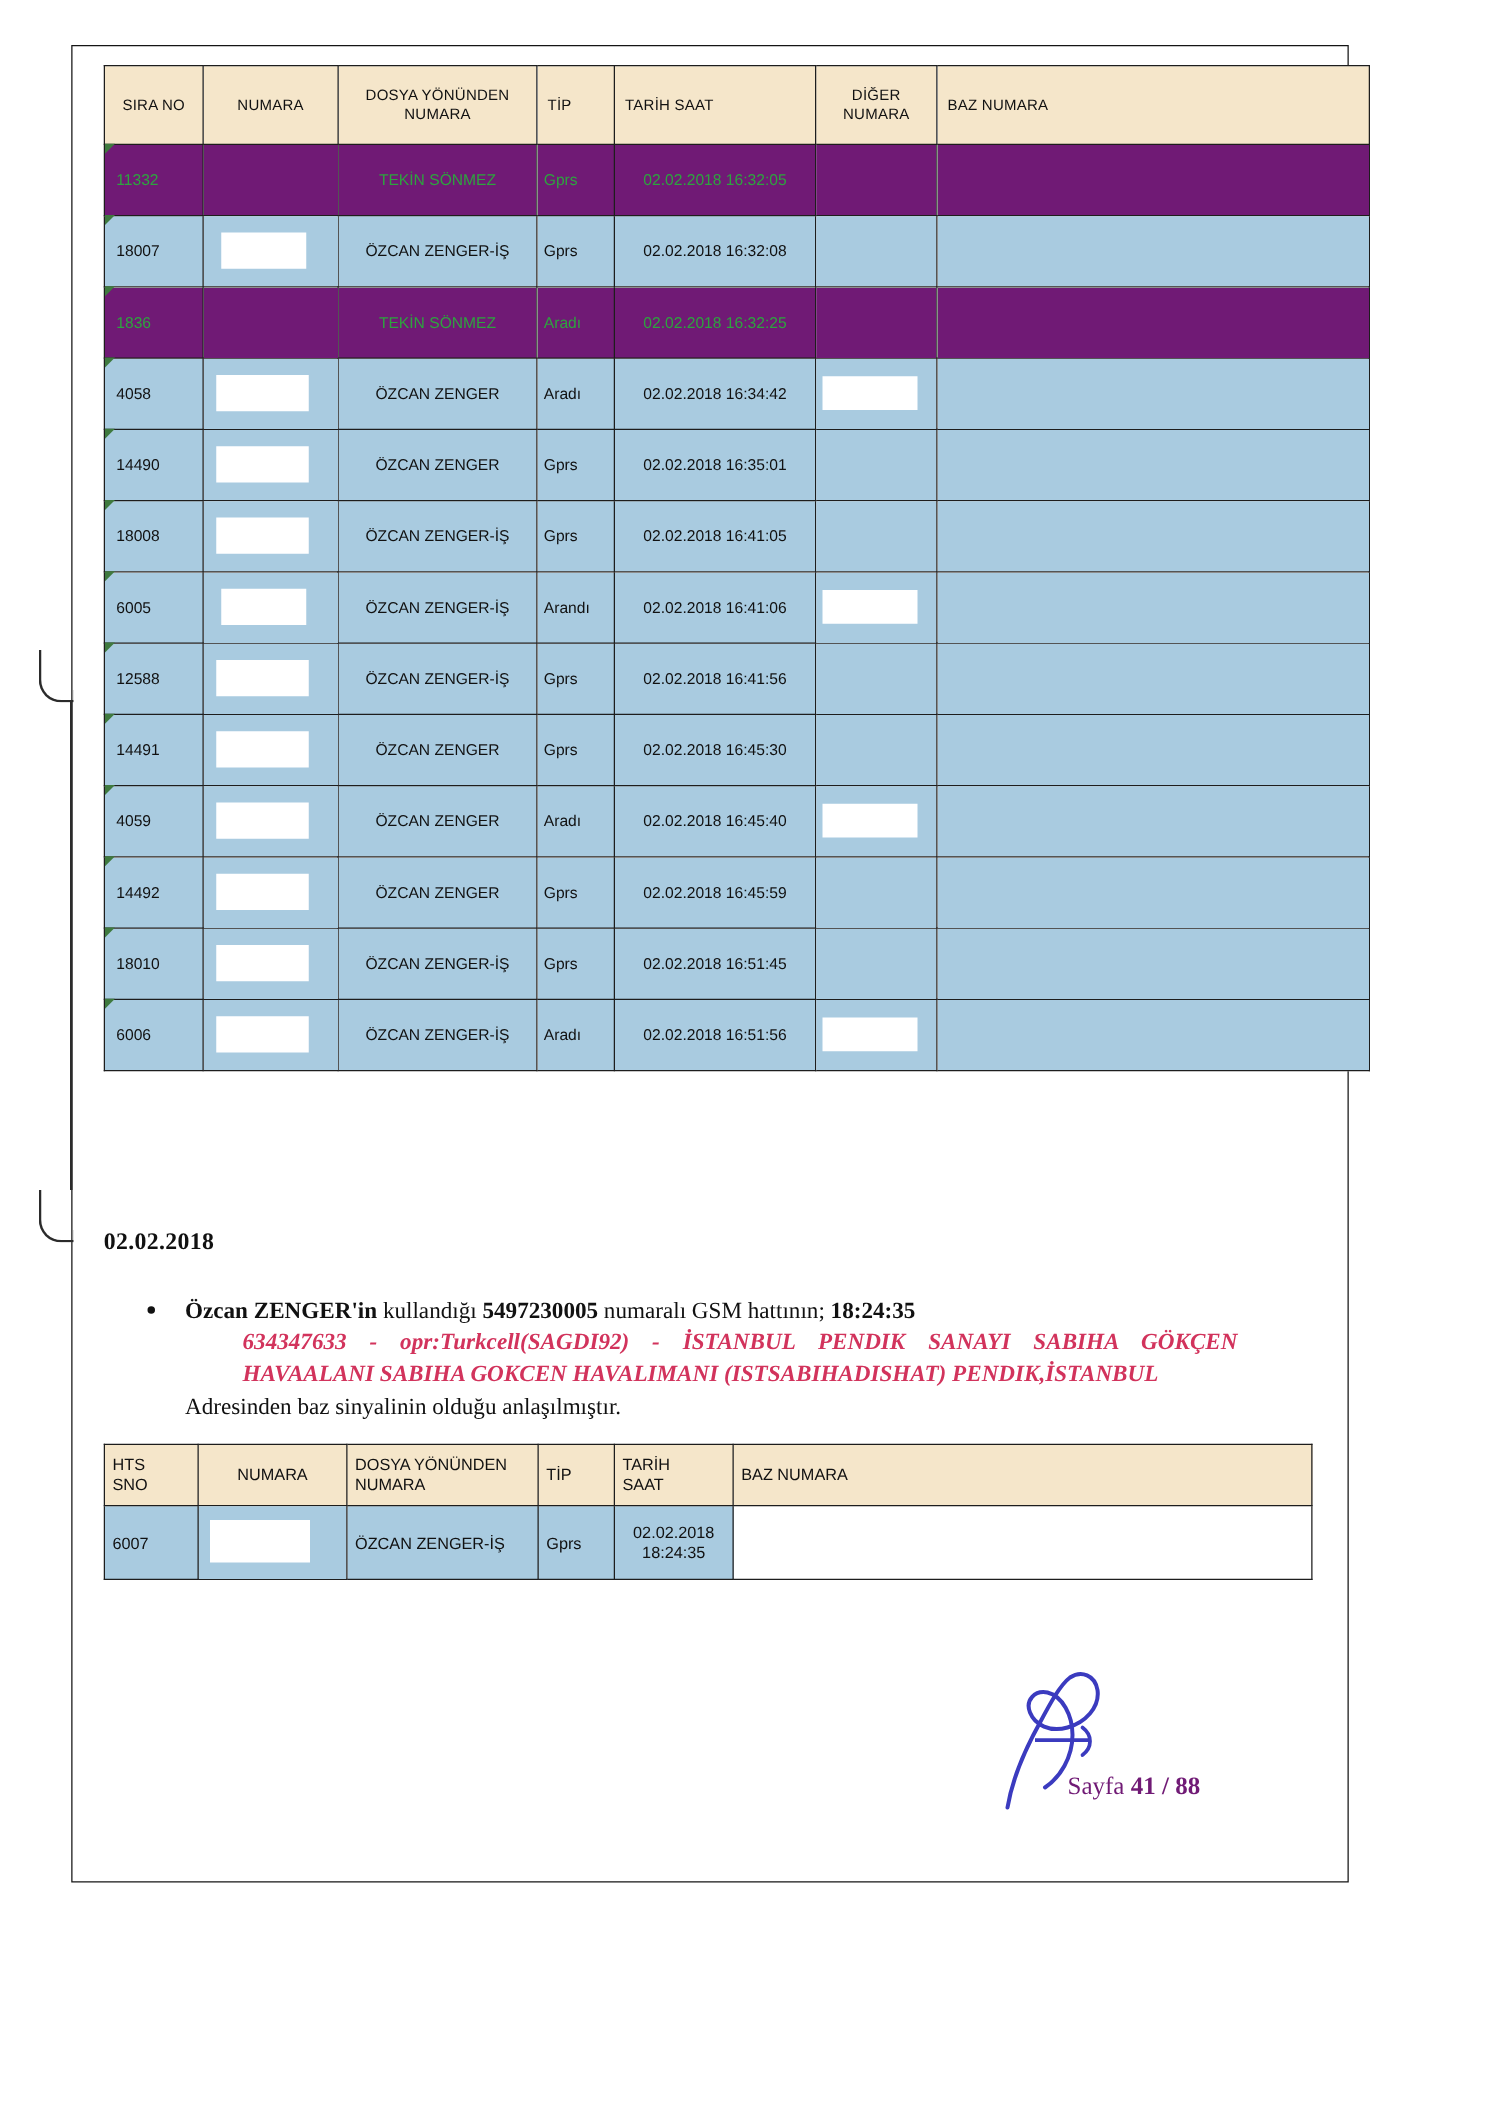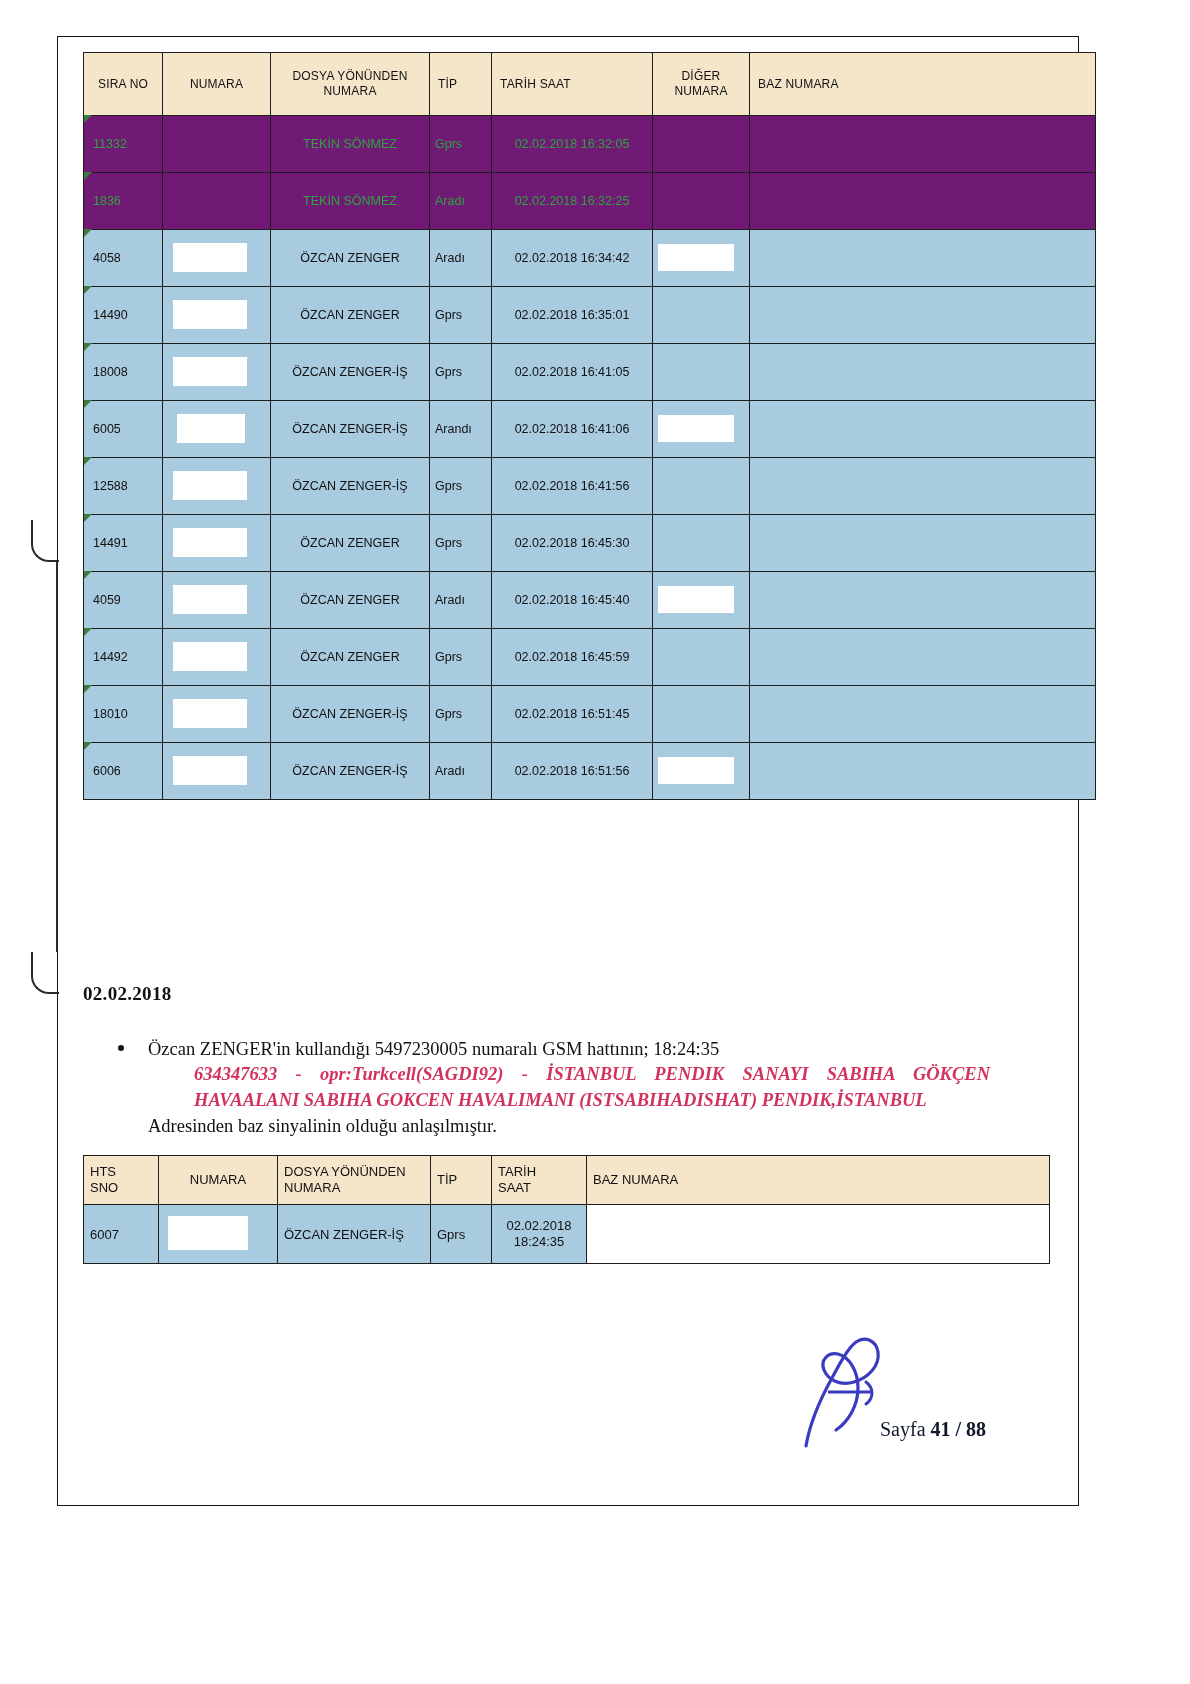--- a/index.html
+++ b/index.html
@@ -160,21 +160,21 @@
     top: 9px;
     width: 6px;
     height: 6px;
     background: #111;
     border-radius: 50%;
   }
   .bullet-body {
     margin-left: 30px;
     text-align: justify;
   }
-  .bullet-body b { font-weight: normal; }
+  .bullet-body b { font-weight: bold; }
   .red-addr {
     color: #d2335c;
     font-style: italic;
     font-weight: bold;
     display: block;
     text-align: justify;
     line-height: 1.38;
     margin-left: 46px;
   }
   .tail-line { display: block; }
@@ -218,25 +218,25 @@
   
   .signature {
     position: absolute;
     left: 770px;
     top: 1330px;
     width: 130px;
     height: 120px;
   }
   .page-num {
     position: absolute;
-    left: 880px;
+    left: 854px;
     top: 1418px;
     font-family: "Liberation Serif", serif;
     font-size: 20px;
-    color: #0f172a;
+    color: #701a75;
   }
   .page-num b { font-weight: bold; }
 </style>
 </head>
 <body>
 
 <div class="page-frame"></div>
 <div class="punch top"></div>
 <div class="punch bot"></div>
 <div class="punch-line"></div>
@@ -261,20 +261,31 @@
       <th class="col-baz left"><span>BAZ NUMARA</span></th>
     </tr>
   </thead>
   <tbody id="hts-body">
       <tr class="row-white">
         <td class="c-sira">11332</td>
         <td class="c-numara"></td>
         <td class="c-dosya">TEKİN SÖNMEZ</td>
         <td class="c-tip">Gprs</td>
         <td class="c-tarih">02.02.2018 16:32:05</td>
+        <td class="c-diger"></td>
+        <td class="c-baz"></td>
+      </tr>
+      <tr class="row-blue">
+        <td class="c-sira">18007</td>
+        <td class="c-numara">
+          <span class="redact num-s"></span>
+        </td>
+        <td class="c-dosya">ÖZCAN ZENGER-İŞ</td>
+        <td class="c-tip">Gprs</td>
+        <td class="c-tarih">02.02.2018 16:32:08</td>
         <td class="c-diger"></td>
         <td class="c-baz"></td>
       </tr>
       <tr class="row-white">
         <td class="c-sira">1836</td>
         <td class="c-numara"></td>
         <td class="c-dosya">TEKİN SÖNMEZ</td>
         <td class="c-tip">Aradı</td>
         <td class="c-tarih">02.02.2018 16:32:25</td>
         <td class="c-diger"></td>

